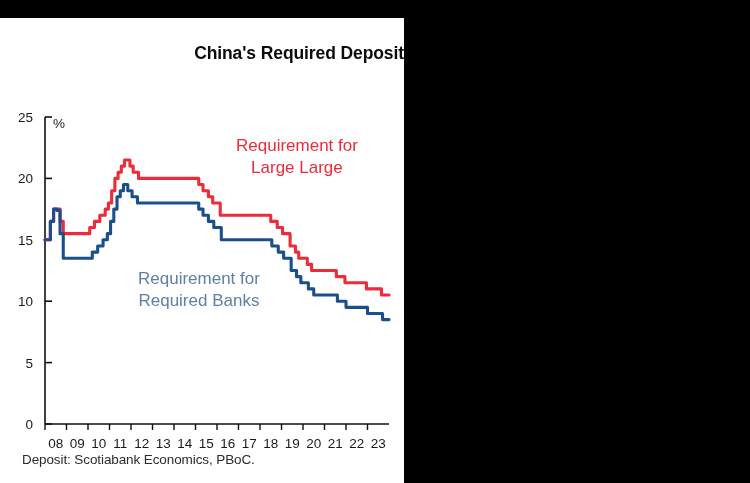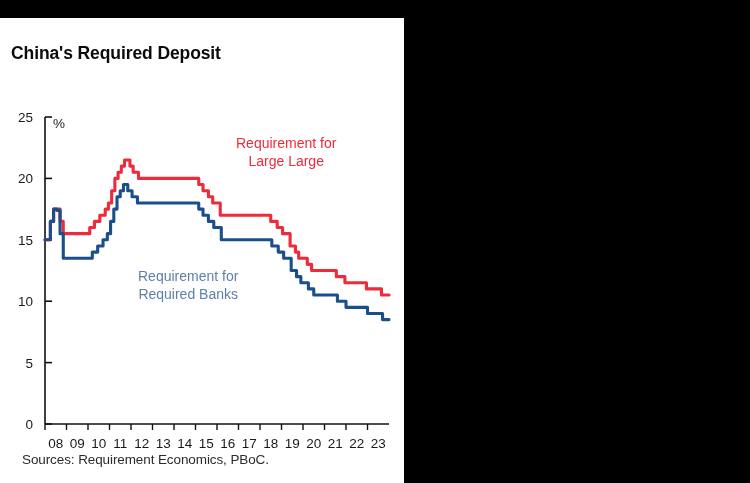--- a/index.html
+++ b/index.html
@@ -16,27 +16,26 @@
     position:absolute;
     left:0; top:18px;
     width:404px; height:465px;
     background:#ffffff;
   }
 
   .title{
     position:absolute;
     left:0; top:24px;
     width:404px;
-    text-align:left;
+    text-align:right;
     font-size:17.5px;
     font-weight:bold;
     color:#0b0b0b;
     line-height:1.33;
     letter-spacing:-0.1px;
-    padding-left:11px;
   }
 
   .plot-wrap{
     position:absolute;
     left:0; top:0;
     width:404px; height:465px;
   }
   .plot-wrap svg{display:block;}
 
   .source{
@@ -44,21 +43,21 @@
     left:22px; top:434px;
     font-size:13.5px;
     color:#2b2b2b;
     letter-spacing:-0.1px;
     white-space:nowrap;
   }
 
   .ann{
     position:absolute;
     text-align:center;
-    font-size:14px;
+    font-size:17px;
     line-height:1.28;
     white-space:nowrap;
   }
   .ann-red{ color:#ED2B3A; left:236px; top:117px; }
   .ann-blue{ color:#5E7FA8; left:138px; top:250px; }
 
   .axis-num{
     font-size:13.5px;
     fill:#1a1a1a;
     font-family:"Liberation Sans", sans-serif;
@@ -149,16 +148,16 @@
     <div class="ann ann-red">
       <div>Requirement for</div>
       <div>Large Large</div>
     </div>
 
     <div class="ann ann-blue">
       <div>Requirement for</div>
       <div>Required Banks</div>
     </div>
 
-    <div class="source">Sources: Requirement Economics, PBoC.</div>
+    <div class="source">Deposit: Scotiabank Economics, PBoC.</div>
 
   </div>
 </div>
 
 </body></html>

